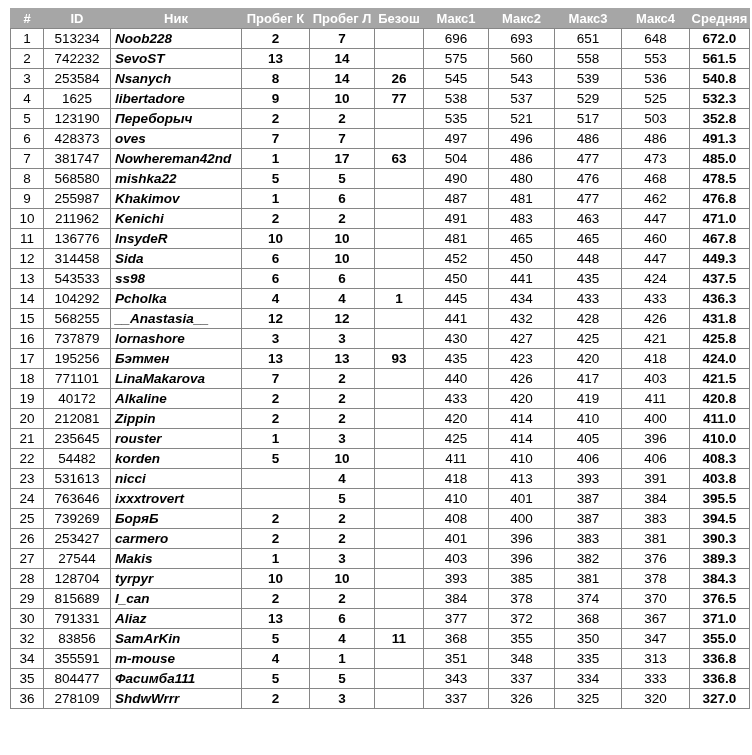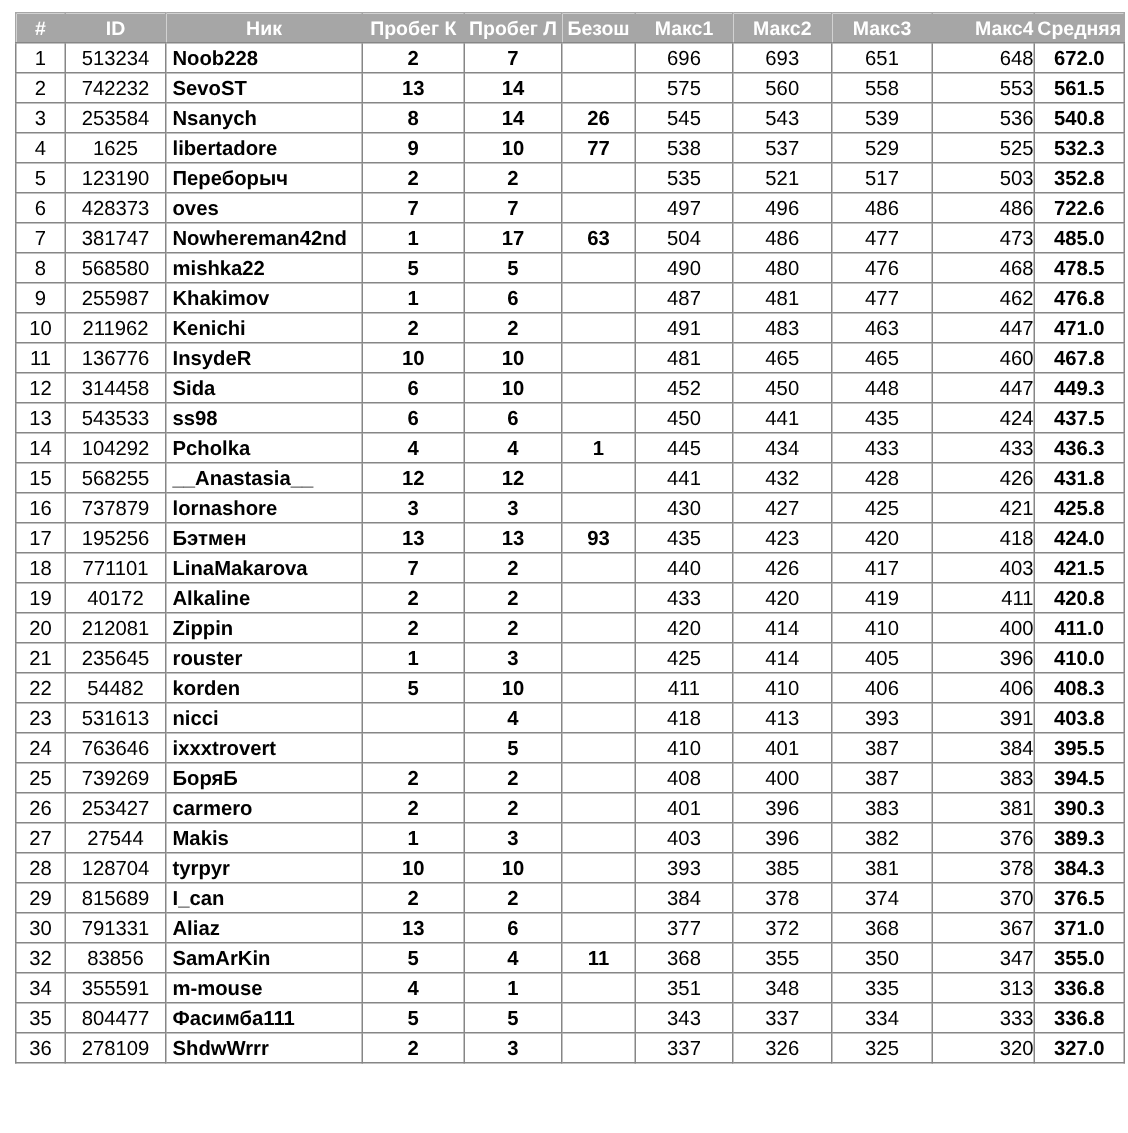--- a/index.html
+++ b/index.html
@@ -47,27 +47,28 @@
   
   .c0  { width: 32px; }
   .c1  { width: 66px; }
   .c2  { width: 126px; margin-top: 14px; }
   .c3  { width: 67px; margin-left: 38px; }
   .c4  { width: 64px; }
   .c5  { width: 48px; }
   .c6  { width: 64px; }
   .c7  { width: 65px; margin-top: 28px; }
   .c8  { width: 66px; }
-  .c9  { width: 67px; text-align: right; }
+  .c9  { width: 67px; }
   .c10 { width: 59px; }
   
   td.c2 {
     text-align: left;
     padding-left: 4px;
     font-weight: bold;
+    font-style: italic;
   }
   td.c3, td.c4, td.c5, td.c10 {
     font-weight: bold;
   }
 </style>
 </head>
 <body>
 
 <div id="table-wrap">
   <table>
@@ -156,21 +157,21 @@
           <td class="c0">6</td>
           <td class="c1">428373</td>
           <td class="c2">oves</td>
           <td class="c3">7</td>
           <td class="c4">7</td>
           <td class="c5"></td>
           <td class="c6">497</td>
           <td class="c7">496</td>
           <td class="c8">486</td>
           <td class="c9">486</td>
-          <td class="c10">722.6</td>
+          <td class="c10">491.3</td>
         </tr>
         <tr>
           <td class="c0">7</td>
           <td class="c1">381747</td>
           <td class="c2">Nowhereman42nd</td>
           <td class="c3">1</td>
           <td class="c4">17</td>
           <td class="c5">63</td>
           <td class="c6">504</td>
           <td class="c7">486</td>

